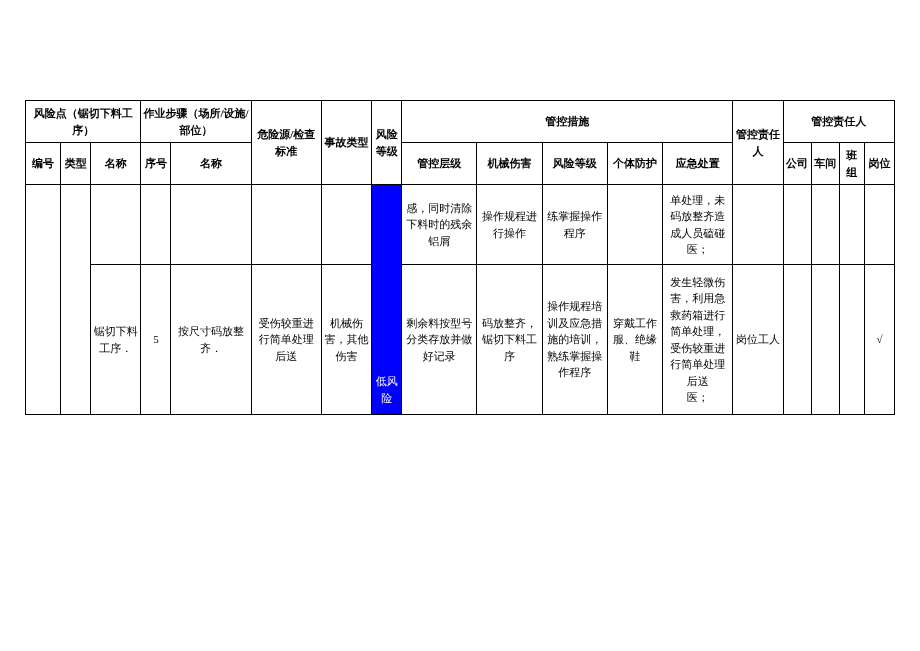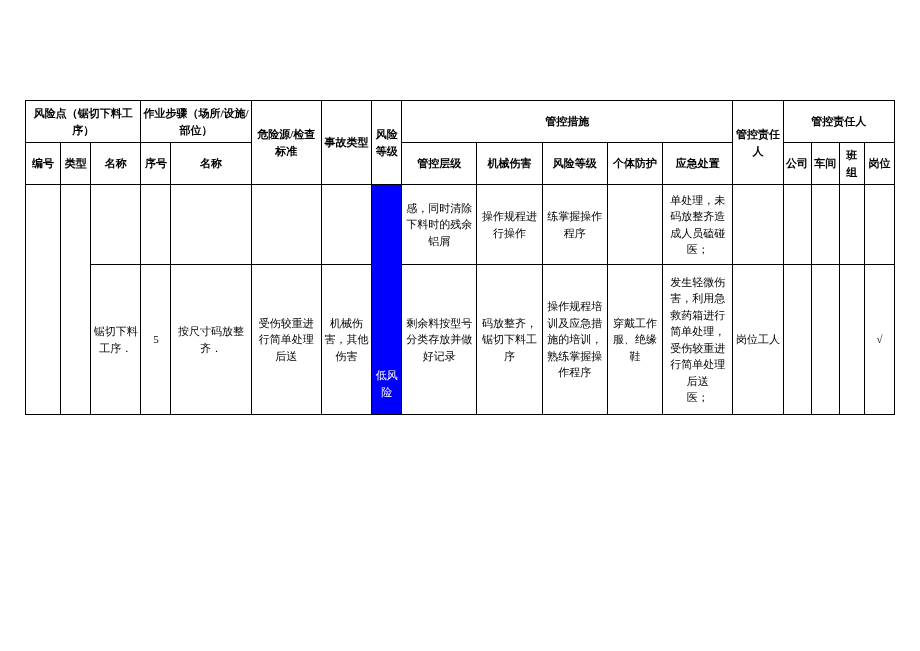--- a/index.html
+++ b/index.html
@@ -30,21 +30,21 @@
     }
     .risk-level {
       background: #0000ff;
       color: #ffffff;
       vertical-align: bottom;
       padding: 0;
       position: relative;
     }
     .risk-level-text {
       display: block;
-      padding-bottom: 14px;
+      padding-bottom: 8px;
     }
     col.c1 { width: 35px; }
     col.c2 { width: 30px; }
     col.c3 { width: 50px; }
     col.c4 { width: 30px; }
     col.c5 { width: 80px; }
     col.c6 { width: 70px; }
     col.c7 { width: 50px; }
     col.c8 { width: 30px; }
     col.c9 { width: 75px; }

